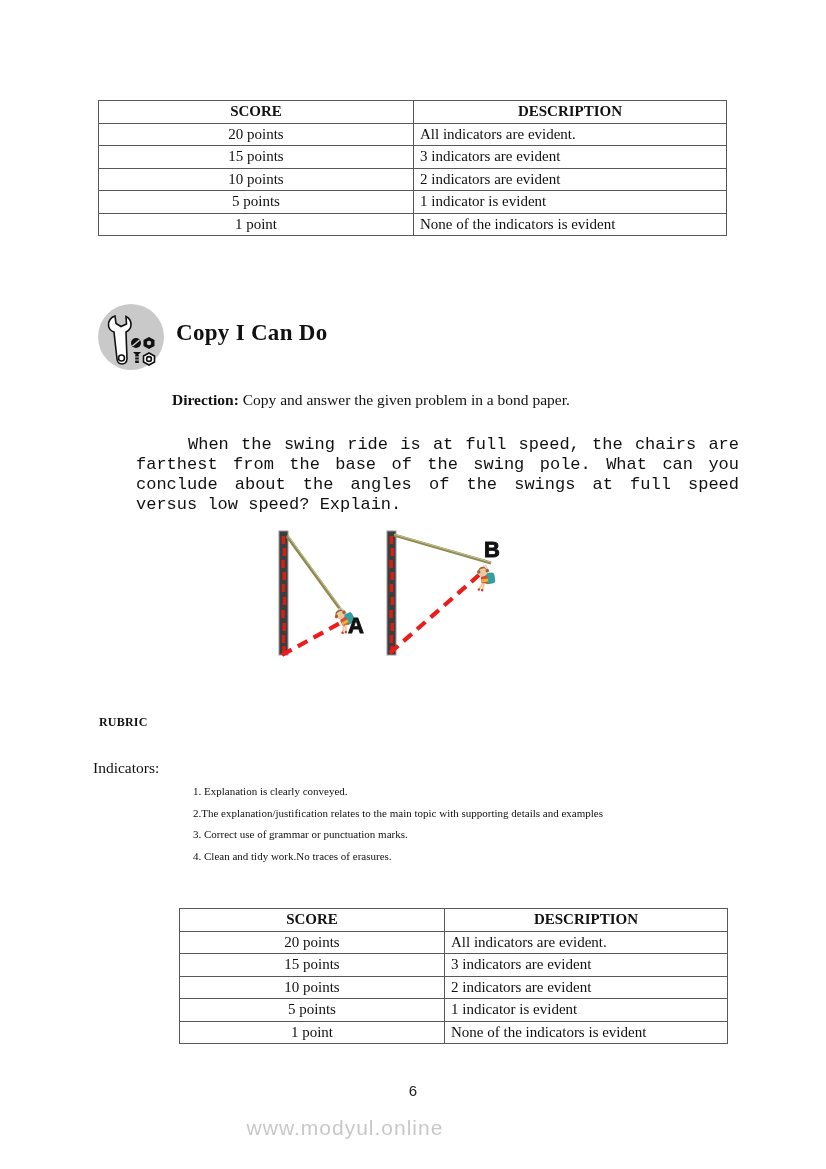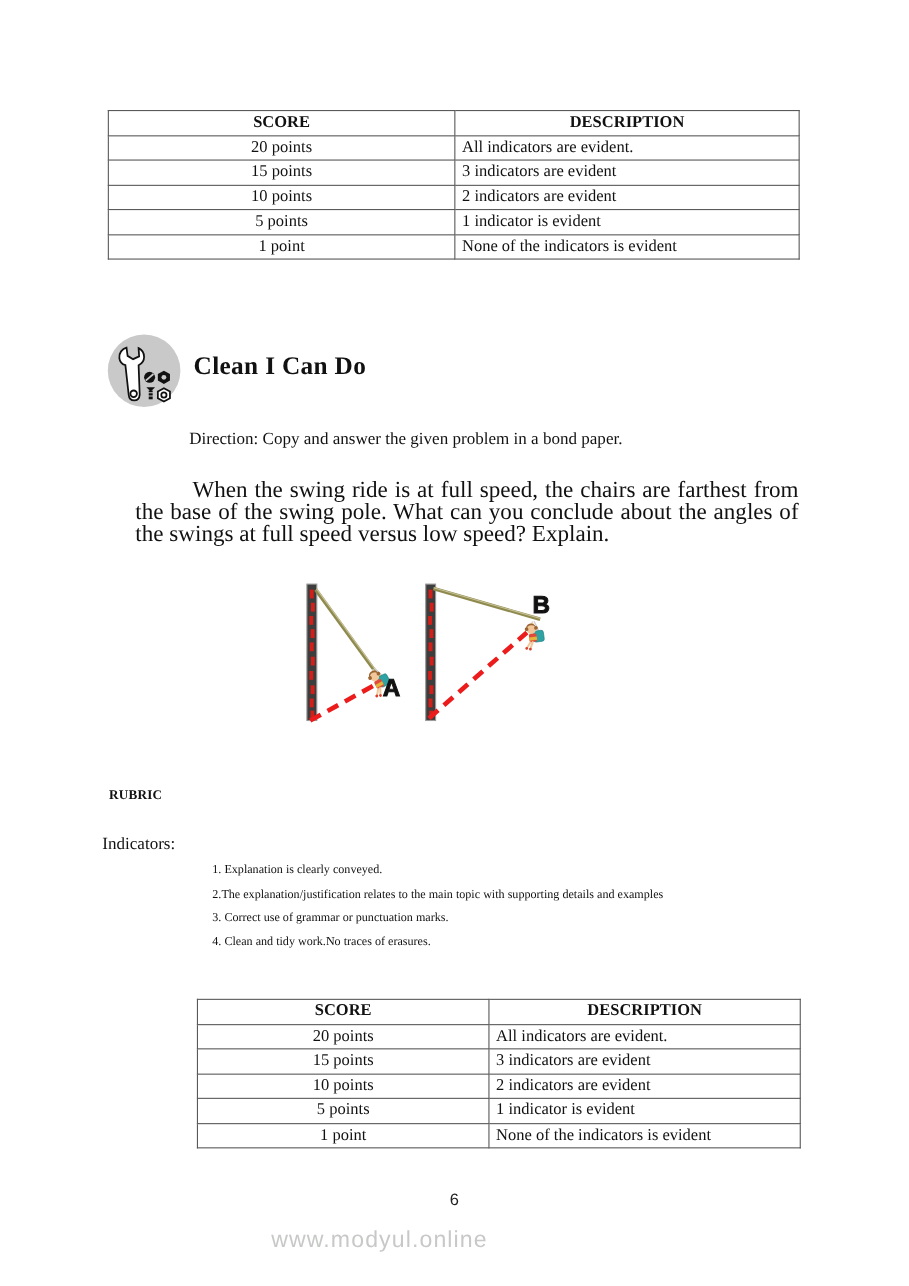--- a/index.html
+++ b/index.html
@@ -42,25 +42,25 @@
   .section-title{
     position:absolute;left:176px;top:320px;
     font-size:23px;font-weight:bold;letter-spacing:.3px;
   }
 
   
   .direction-line{
     position:absolute;left:172px;top:391px;width:560px;
     font-size:15.5px;
   }
-  .direction-line b{font-weight:normal;}
+  .direction-line b{font-weight:bold;}
   .problem-paragraph{
-    position:absolute;left:123px;top:435px;width:603px;
-    font-size:21px;line-height:20px;
-    text-align:justify;text-indent:52px;
+    position:absolute;left:136px;top:435px;width:603px;
+    font-size:17px;line-height:20px;
+    text-align:justify;text-indent:52px;font-family:Liberation Mono, monospace;
   }
 
   
   .swing-diagram{
     position:absolute;left:258px;top:513px;width:264px;height:158px;
   }
 
   
   .rubric-title{
     position:absolute;left:99px;top:715px;
@@ -156,21 +156,21 @@
         <line x1="38.5" y1="58" x2="43.5" y2="58" stroke="#c9c9c9" stroke-width="1"></line>
       </g>
 
       <g stroke="#111" stroke-width="1.6" fill="#ffffff">
         <polygon points="53,51 58.5,54 58.5,60 53,63 47.5,60 47.5,54"></polygon>
         <circle cx="53" cy="57" r="2.4"></circle>
       </g>
     </svg>
   </div>
 
-  <div class="section-title">Clean I Can Do</div>
+  <div class="section-title">Copy I Can Do</div>
 
   <div class="direction-line"><b>Direction:</b><span> Copy and answer the given problem in a bond paper.</span></div>
 
   <div class="problem-paragraph">When the swing ride is at full speed, the chairs are farthest from the base of the swing pole. What can you conclude about the angles of the swings at full speed versus low speed? Explain.</div>
 
   <div class="swing-diagram">
     <svg width="264" height="158" viewBox="0 0 264 158">
       <defs>
         <g id="kid">
 

